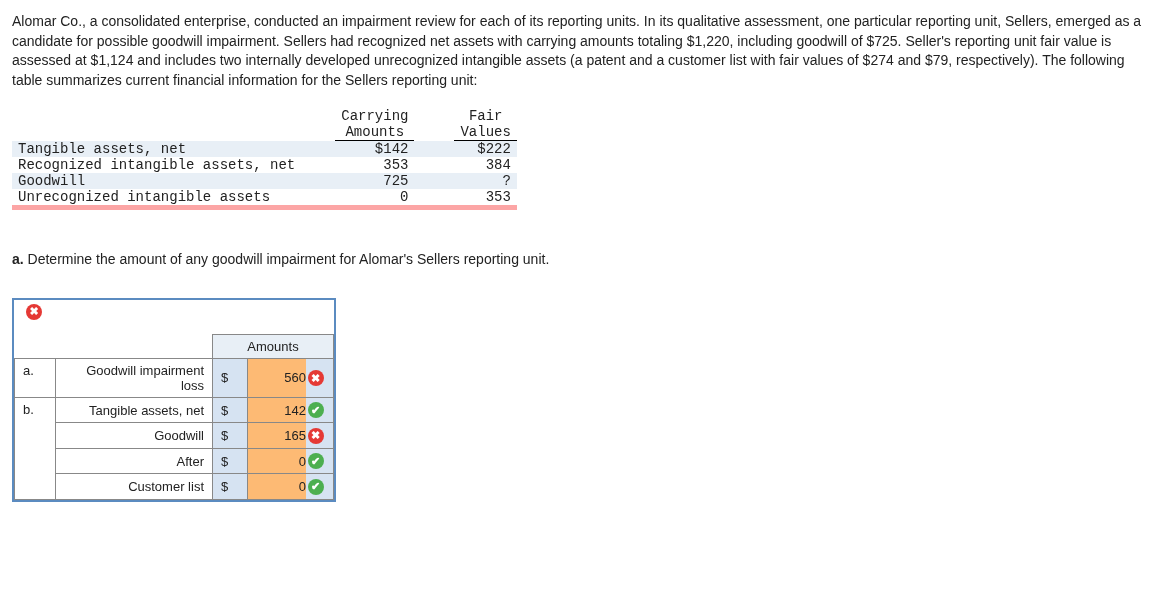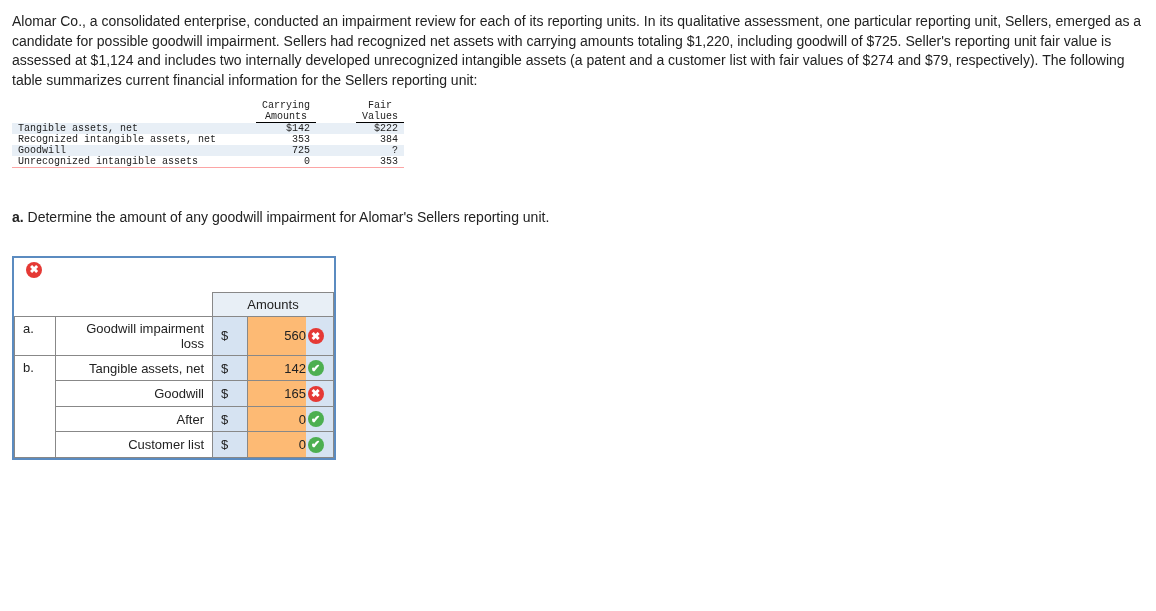--- a/index.html
+++ b/index.html
@@ -5,25 +5,25 @@
     body {
       font-family: Arial, Helvetica, sans-serif;
       margin: 0;
       padding: 12px;
       font-size: 14px;
       color: #222;
       background: #fff;
     }
     .description {
       line-height: 1.4;
-      margin-bottom: 10px;
+      margin-bottom: 18px;
     }
     .data-table {
       font-family: 'Courier New', Courier, monospace;
-      font-size: 10px;
+      font-size: 14px;
       border-collapse: collapse;
       margin-bottom: 40px;
       background: #fff;
     }
     .data-table th {
       font-weight: normal;
       border-bottom: 1px solid #000;
       text-align: center;
       padding: 0 6px;
     }
@@ -34,21 +34,21 @@
       text-align: right;
     }
     .data-table td.label {
       text-align: left;
       padding-right: 40px;
     }
     .data-table tr.shaded {
       background: #e8eff6;
     }
     .data-table tbody tr:last-child td {
-      border-bottom: 1px solid #fca5a5;
+      border-bottom: 5px solid #fca5a5;
     }
     .questions {
       margin-bottom: 28px;
     }
     .questions p {
       margin: 3px 0;
       line-height: 1.4;
     }
     .answer-banner {
       background: #fff;

